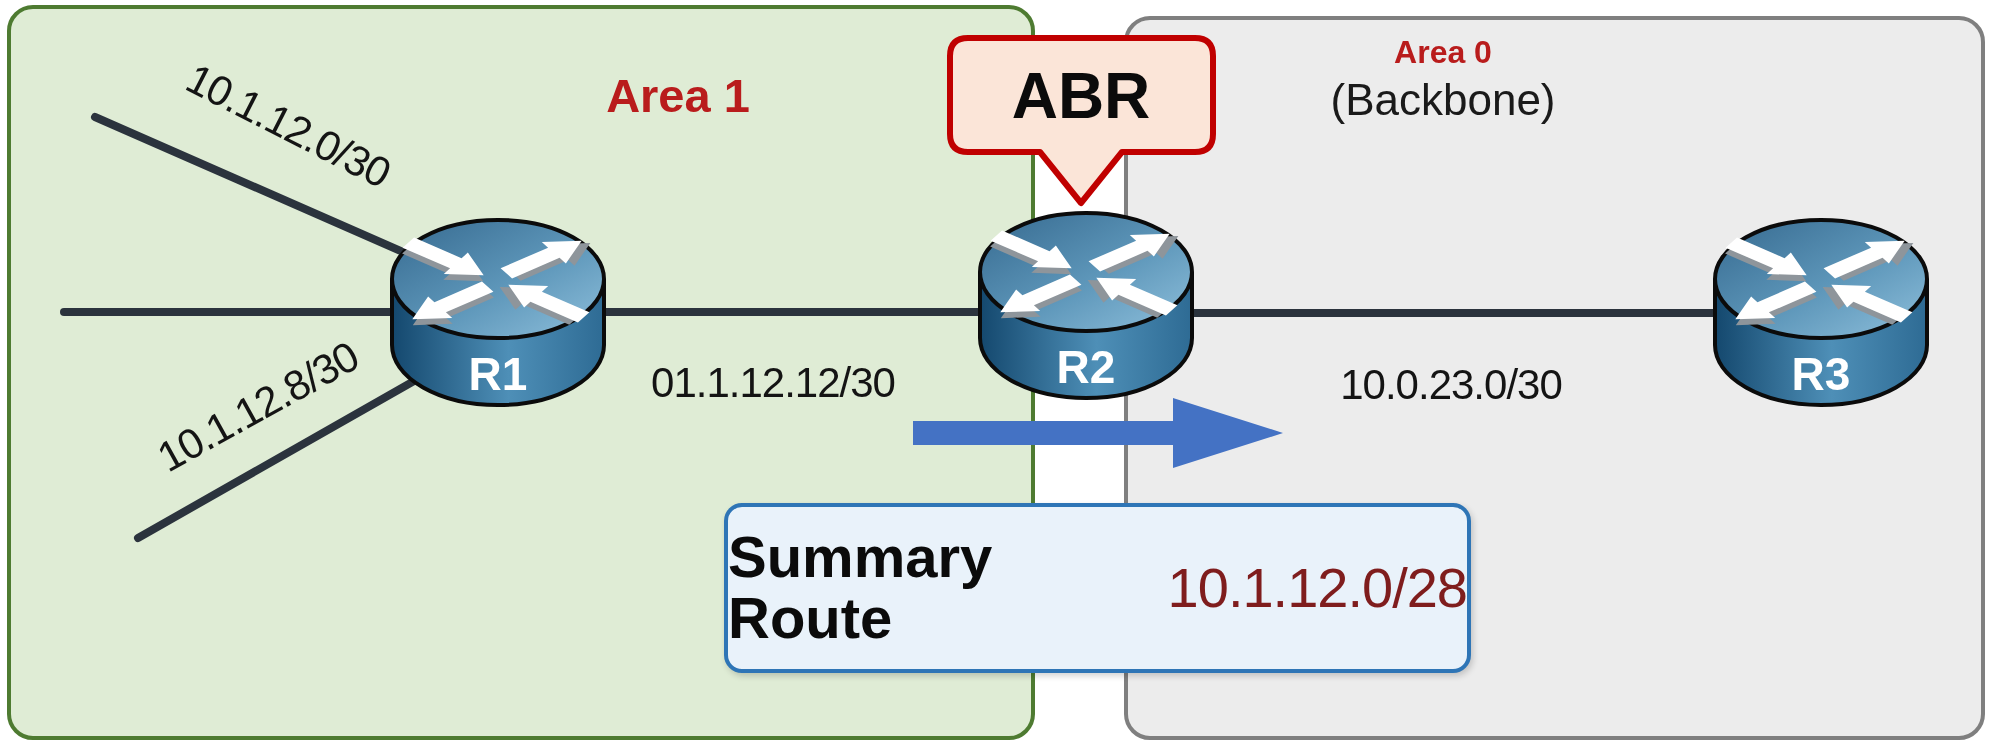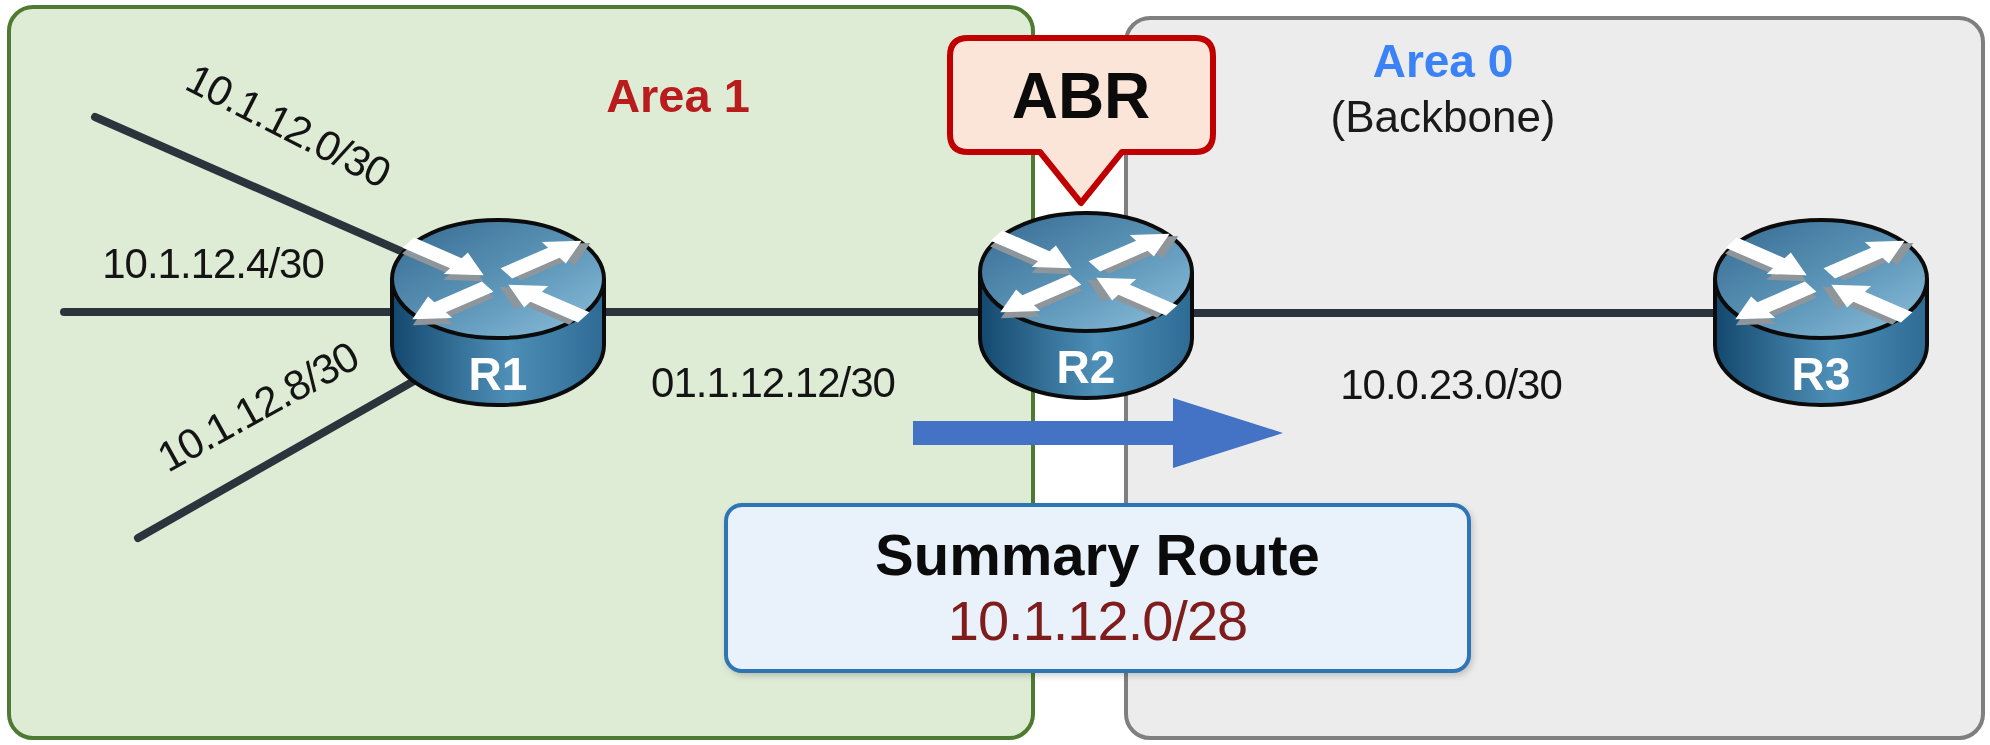--- a/index.html
+++ b/index.html
@@ -32,21 +32,21 @@
     transform: translateX(-50%);
     font-weight: bold;
     font-size: 47px;
     color: #b91c1c;
     white-space: nowrap;
     text-align: center;
     letter-spacing: 0px;
   }
   .area1-title { left: 678px; top: 68px; }
   .area0-head { position: absolute; left: 1443px; top: 34px; transform: translateX(-50%); text-align: center; }
-  .area0-title { font-weight: bold; font-size: 46px; color: #3b82f6; white-space: nowrap; }
+  .area0-title { font-weight: bold; font-size: 32px; color: #b91c1c; white-space: nowrap; }
   .area0-subtitle { font-weight: normal; font-size: 44px; color: #1a1a1a; white-space: nowrap; margin-top: 4px; }
 
   
   svg.overlay {
     position: absolute; left: 0; top: 0;
     width: 1990px; height: 745px;
     overflow: visible;
   }
   .net-line { stroke: #2b333d; stroke-width: 8; stroke-linecap: round; }
   .router-label {
@@ -81,21 +81,21 @@
   
   .summary-box {
     position: absolute;
     left: 724px; top: 503px;
     width: 747px; height: 170px;
     background: #e9f2fa;
     border: 4px solid #2e75b6;
     border-radius: 18px;
     box-shadow: 2px 3px 6px rgba(0,0,0,0.18);
     display: flex;
-    flex-direction: column;
+    flex-direction: row;
     align-items: center;
     justify-content: center;
     gap: 6px;
   }
   .summary-title { font-weight: bold; font-size: 58px; color: #0b0b0b; line-height: 1.05; }
   .summary-route { font-weight: normal; font-size: 56px; color: #7f1d1d; line-height: 1.05; letter-spacing: -1px; }
 </style>
 </head>
 <body>
 
@@ -159,21 +159,20 @@
     <text class="router-label" x="1086" y="383">R2</text>
     <text class="router-label" x="1821" y="390">R3</text>
 
     <polygon points="913,421 1173,421 1173,398 1283,433 1173,468 1173,445 913,445" fill="#4472c4"></polygon>
 
     <path d="M968,38 H1195 Q1213,38 1213,56 V134 Q1213,152 1195,152 H1122 L1081,203 L1040,152 H968 Q950,152 950,134 V56 Q950,38 968,38 Z" fill="#fbe5d8" stroke="#c00000" stroke-width="6" stroke-linejoin="round"></path>
     <text class="abr-text" x="1081" y="118">ABR</text>
   </svg>
 
   <div class="ip-label ip-0">10.1.12.0/30</div>
-  <div class="ip-label ip-4">10.1.12.4/30</div>
   <div class="ip-label ip-8">10.1.12.8/30</div>
   <div class="ip-label ip-12">01.1.12.12/30</div>
   <div class="ip-label ip-23">10.0.23.0/30</div>
 
   <div class="summary-box">
     <div class="summary-title">Summary Route</div>
     <div class="summary-route">10.1.12.0/28</div>
   </div>
 
 </div>

